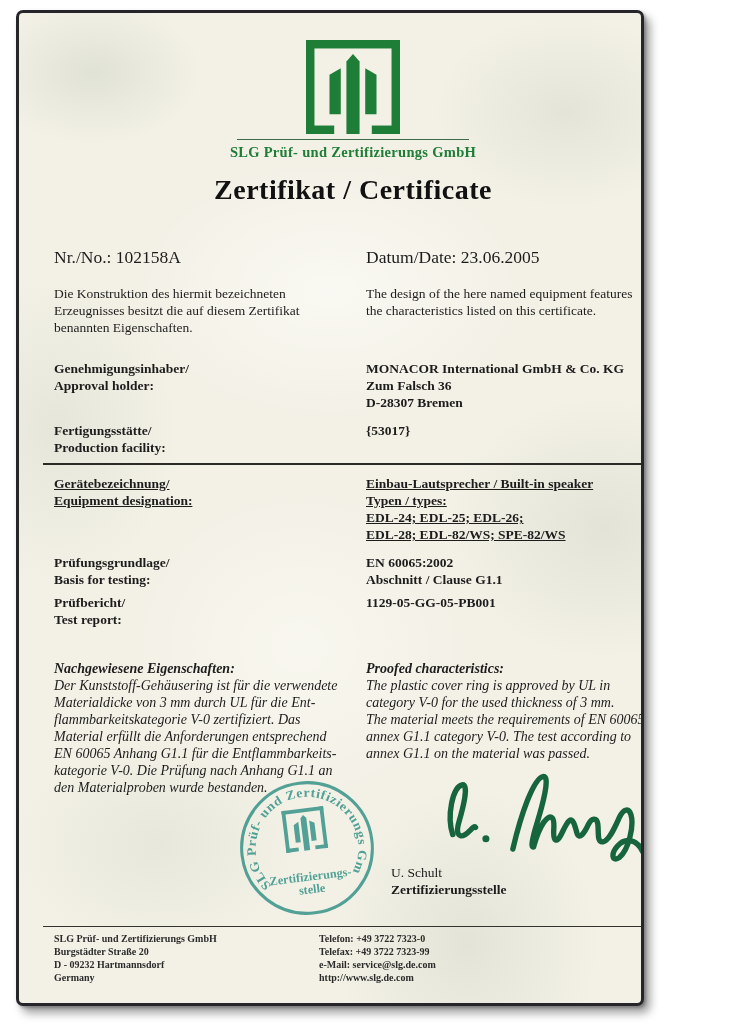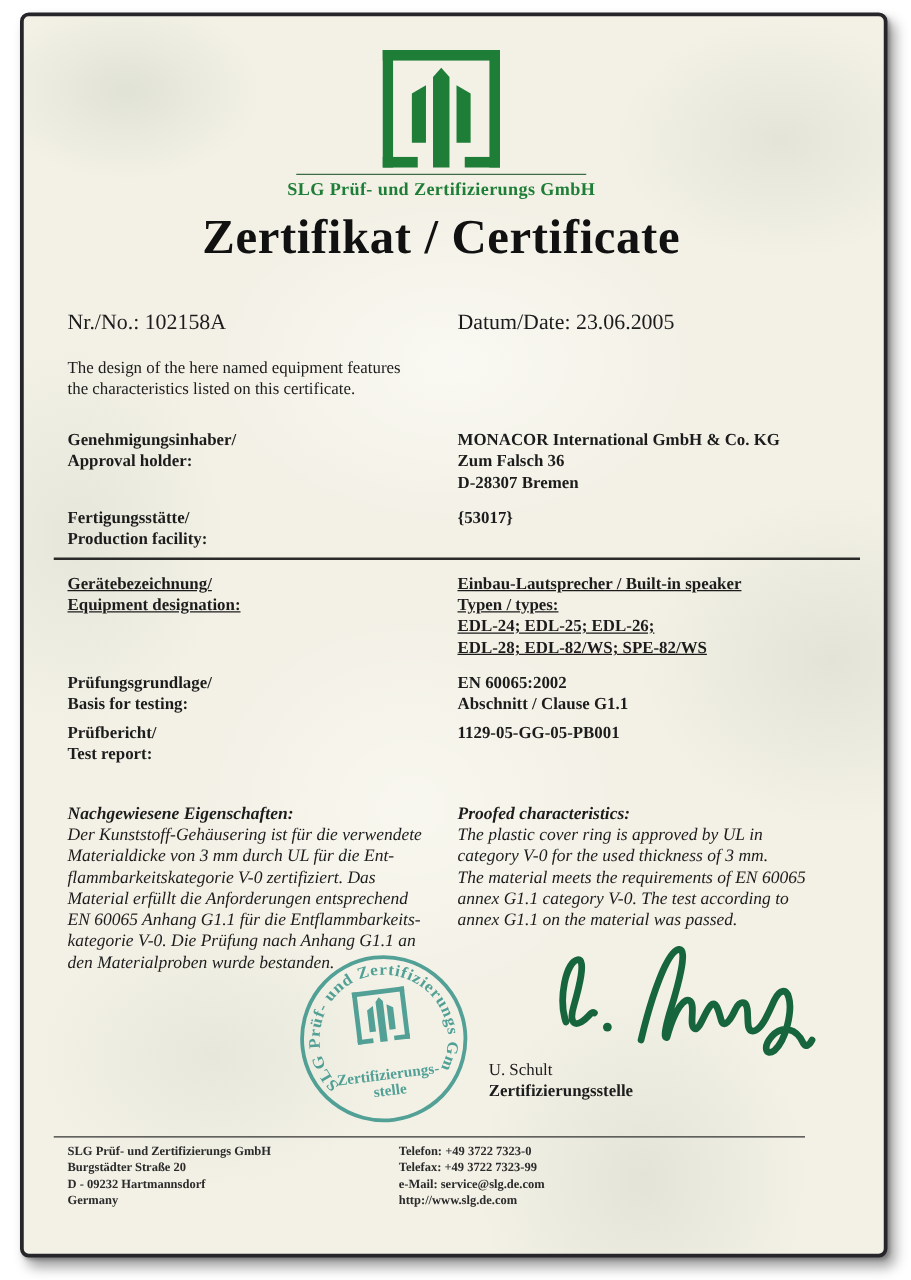--- a/index.html
+++ b/index.html
@@ -2,21 +2,21 @@
 <html><head>
 <meta charset="utf-8">
 <style>
   html,body{margin:0;padding:0;}
   body{
     width:729px;height:1024px;background:#ffffff;
     font-family:"Liberation Serif", serif;color:#1c1c1c;
     position:relative;overflow:hidden;
   }
   .page{
-    position:absolute;left:16px;top:10px;width:694px;height:996px;
+    position:absolute;left:16px;top:10px;width:628px;height:996px;
     box-sizing:border-box;border:3px solid #26262a;border-radius:7px;
     box-shadow:6px 7px 10px rgba(0,0,0,0.38), 2px 2px 3px rgba(0,0,0,0.25);
     background-color:#f3f1e6;
     background-image:
       radial-gradient(ellipse 180px 120px at 12% 6%, rgba(150,168,148,0.20), transparent 60%),
       radial-gradient(ellipse 220px 160px at 88% 10%, rgba(148,164,144,0.16), transparent 60%),
       radial-gradient(ellipse 200px 260px at 6% 42%, rgba(152,168,148,0.15), transparent 60%),
       radial-gradient(ellipse 260px 220px at 94% 52%, rgba(148,160,140,0.17), transparent 60%),
       radial-gradient(ellipse 240px 180px at 22% 84%, rgba(150,165,145,0.13), transparent 60%),
       radial-gradient(ellipse 220px 260px at 72% 94%, rgba(144,160,140,0.16), transparent 60%),
@@ -25,21 +25,21 @@
     overflow:hidden;
   }
   .content{position:absolute;left:35px;top:0;width:634px;}
   .ws{white-space:pre-line;}
 
   
   .hdr{text-align:center;margin-right:36px;}
   .logo{display:block;margin:24px auto 0;width:94px;height:100px;}
   .hdr-rule{border:none;border-top:1px solid #3d6b45;width:232px;margin:2px auto 0;}
   .org-name{margin-top:3px;font-size:14.5px;line-height:18px;font-weight:bold;color:#1e7d36;letter-spacing:0.3px;}
-  .title{margin-top:10px;font-size:39px;line-height:38px;font-weight:bold;color:#111;letter-spacing:0.5px;}
+  .title{margin-top:10px;font-size:28px;line-height:38px;font-weight:bold;color:#111;letter-spacing:0.5px;}
 
   
   .nr-row{display:flex;margin-top:38px;font-size:17.5px;font-weight:normal;}
   .nr-row .cell-l{width:312px;}
 
   
   .row{display:flex;font-size:13.5px;line-height:17px;}
   .row .lbl{width:312px;font-weight:bold;}
   .row .val{flex:1;font-weight:bold;}
   .intro{margin-top:17px;font-weight:normal;}
@@ -102,20 +102,23 @@
       <div class="org-name">SLG Prüf- und Zertifizierungs GmbH</div>
       <div class="title">Zertifikat / Certificate</div>
     </div>
 
     <div class="nr-row">
       <div class="cell-l">Nr./No.: 102158A</div>
       <div class="cell-r">Datum/Date: 23.06.2005</div>
     </div>
 
     <div class="row intro">
+      <div class="lbl ws">Die Konstruktion des hiermit bezeichneten
+Erzeugnisses besitzt die auf diesem Zertifikat
+benannten Eigenschaften.</div>
       <div class="val ws">The design of the here named equipment features
 the characteristics listed on this certificate.</div>
     </div>
 
     <div class="row mt-approval">
       <div class="lbl ws">Genehmigungsinhaber/
 Approval holder:</div>
       <div class="val ws">MONACOR International GmbH &amp; Co. KG
 Zum Falsch 36
 D-28307 Bremen</div>

